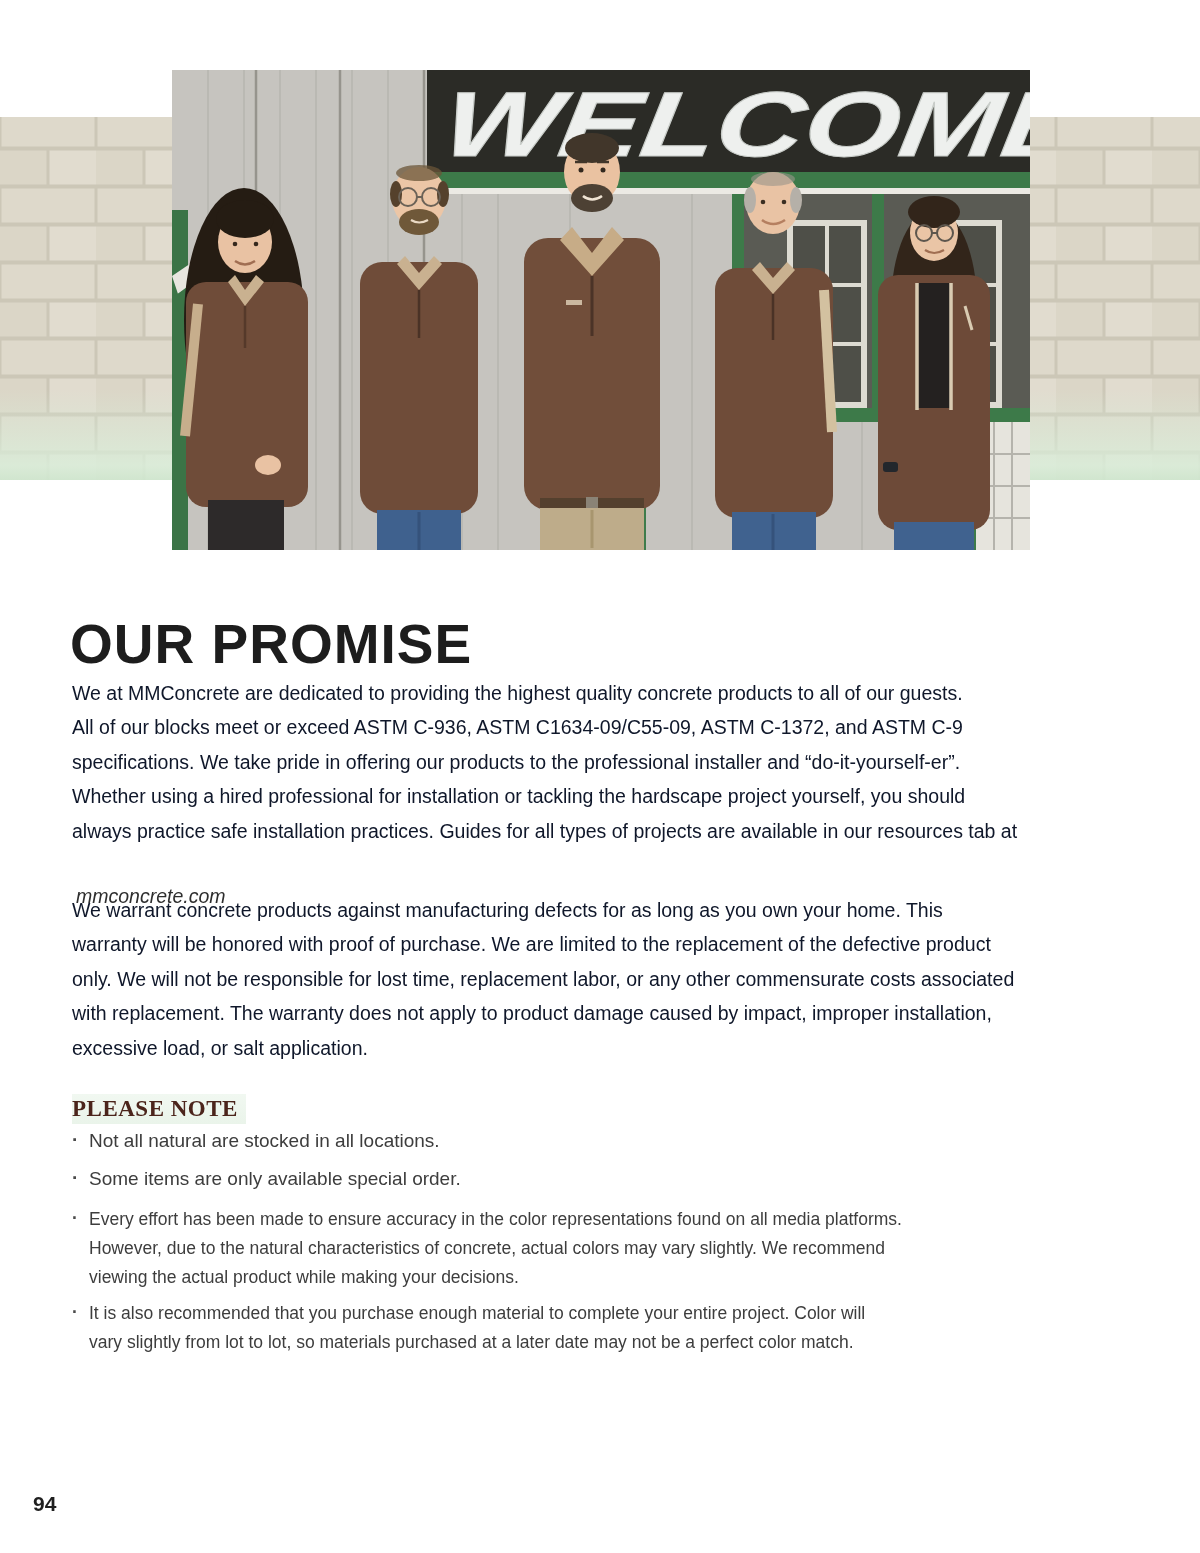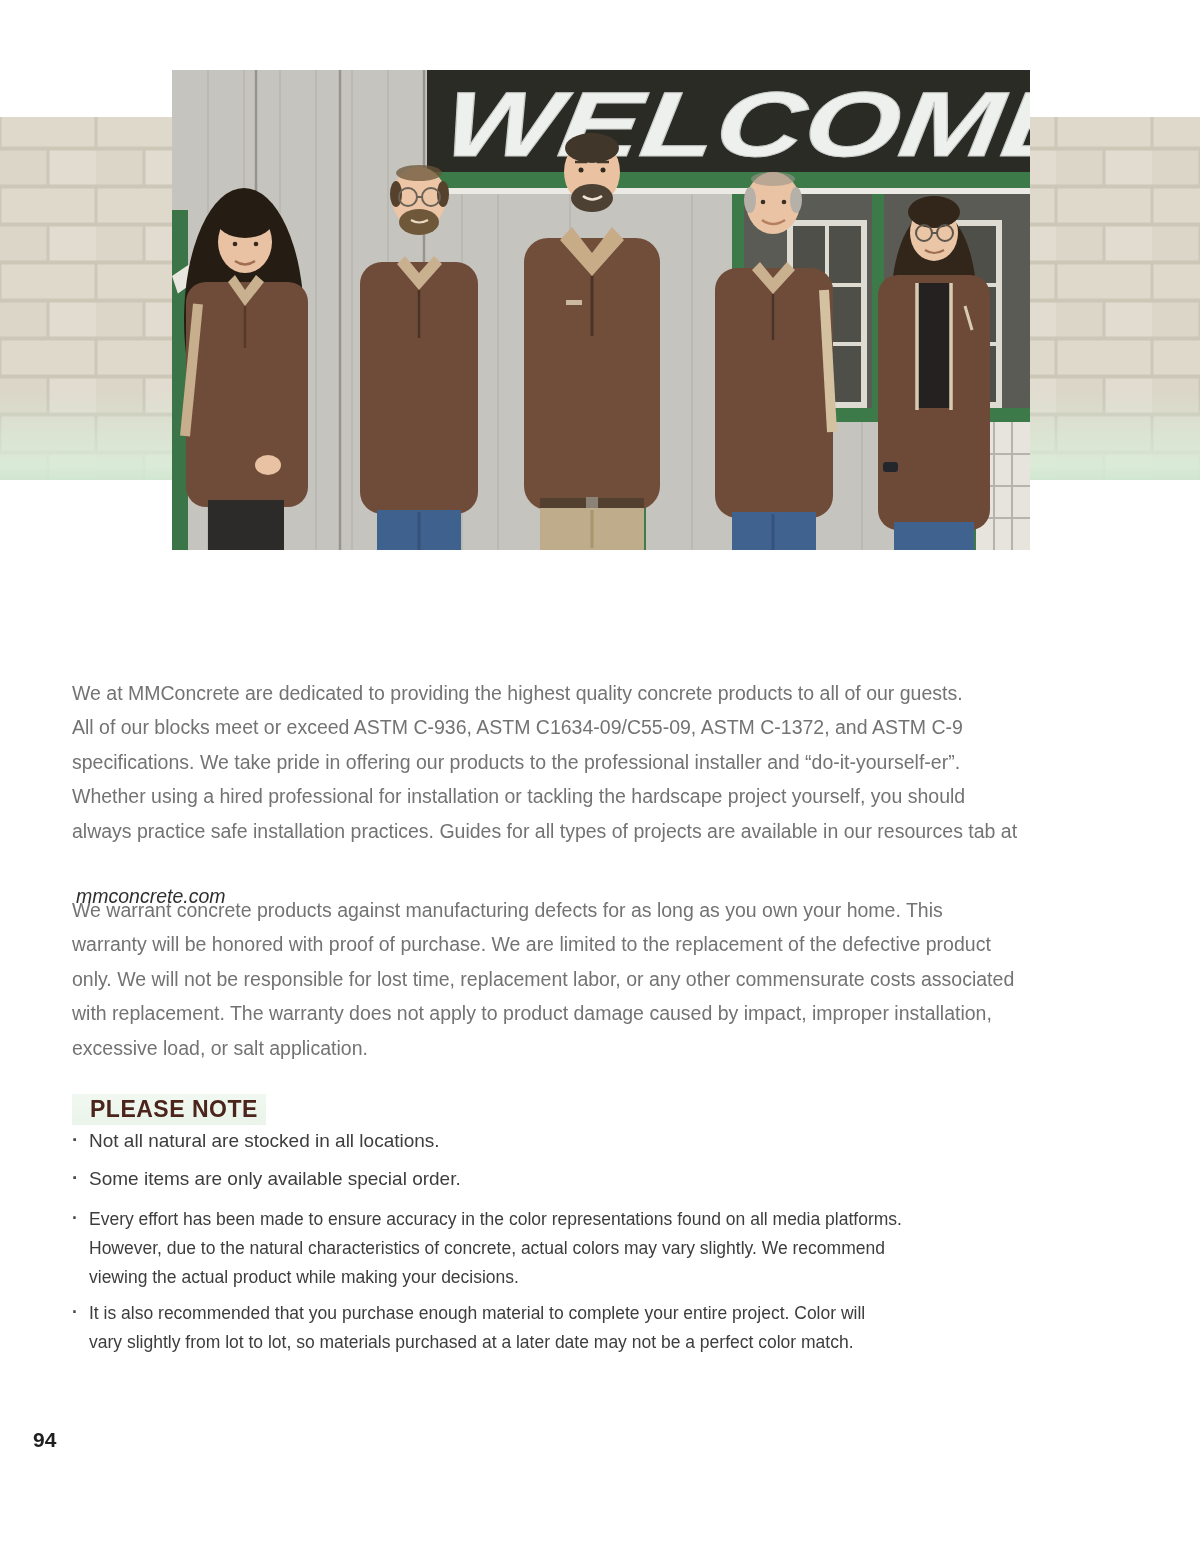--- a/index.html
+++ b/index.html
@@ -25,53 +25,54 @@
   .photo svg{display:block;width:858px;height:480px;}
   
   .headline{
     position:absolute;left:70px;top:612px;z-index:3;
     margin:0;
     font-size:55px;font-weight:700;letter-spacing:1px;
     color:#1d1d1d;
   }
   .body-text{
     position:absolute;left:72px;width:1066px;z-index:3;
-    font-size:19.5px;line-height:34.4px;color:#737373;
+    font-size:19.5px;line-height:34.4px;color:#0f172a;
     white-space:pre-line;
   }
   .intro-block{top:676px;}
   .website{
     position:absolute;left:76px;top:855px;z-index:3;
     font-size:19.5px;line-height:34.4px;color:#2e2e2e;font-style:italic;margin-top:24px;
   }
   .warranty-block{top:893px;}
   .note-title{
     position:absolute;left:72px;top:1094px;z-index:3;margin:0;
     font-size:23px;font-weight:700;letter-spacing:0.5px;
     color:#4b241b;
     background:linear-gradient(0deg,#eaf4ea,#f1f8f1);
-    padding:2px 8px 2px 18px;
+    padding:2px 8px 2px 0;
+    font-family:Liberation Serif, serif;
   }
   .note-list{
     position:absolute;left:72px;top:1122px;width:1068px;z-index:3;
     margin:0;padding:0;list-style:none;
   }
   .note-list li{position:relative;padding-left:17px;color:#3d3d3d;}
   .note-list li::before{
     content:"\00B7";
     position:absolute;left:0;top:-1px;
     font-weight:700;color:#4a4a4a;
   }
   .note-list li.single{font-size:19px;line-height:38px;}
   .note-list li.multi{
     font-size:17.5px;line-height:29px;white-space:pre-line;
     margin-top:7px;margin-bottom:4px;
   }
   .page-number{
-    position:absolute;left:33px;top:1428px;z-index:3;
+    position:absolute;left:33px;top:1492px;z-index:3;
     font-size:21px;font-weight:700;color:#1f1f1f;
   }
 </style>
 </head>
 <body>
 
 <div class="page">
 
   <div class="wall-band">
     <svg viewBox="0 0 1200 363" preserveAspectRatio="none">
@@ -224,20 +225,21 @@
         <rect x="706" y="205" width="112" height="255" rx="20" fill="#6d4a38"></rect>
         <rect x="745" y="213" width="34" height="125" fill="#242120"></rect>
         <path d="M745,213 V340 M779,213 V340" stroke="#d9cbb2" stroke-width="3.5"></path>
         <path d="M793,236 l7,24" stroke="#d9cbb2" stroke-width="3"></path>
         <rect x="711" y="392" width="15" height="10" rx="3" fill="#23272c"></rect>
         <rect x="722" y="452" width="80" height="28" fill="#40628f"></rect>
       </g>
     </svg>
   </div>
 
+  <h1 class="headline">OUR PROMISE</h1>
 
   <div class="body-text intro-block">We at MMConcrete are dedicated to providing the highest quality concrete products to all of our guests.
 All of our blocks meet or exceed ASTM C-936, ASTM C1634-09/C55-09, ASTM C-1372, and ASTM C-9
 specifications. We take pride in offering our products to the professional installer and “do-it-yourself-er”.
 Whether using a hired professional for installation or tackling the hardscape project yourself, you should
 always practice safe installation practices. Guides for all types of projects are available in our resources tab at</div>
   <div class="website">mmconcrete.com</div>
 
   <div class="body-text warranty-block">We warrant concrete products against manufacturing defects for as long as you own your home. This
 warranty will be honored with proof of purchase. We are limited to the replacement of the defective product

